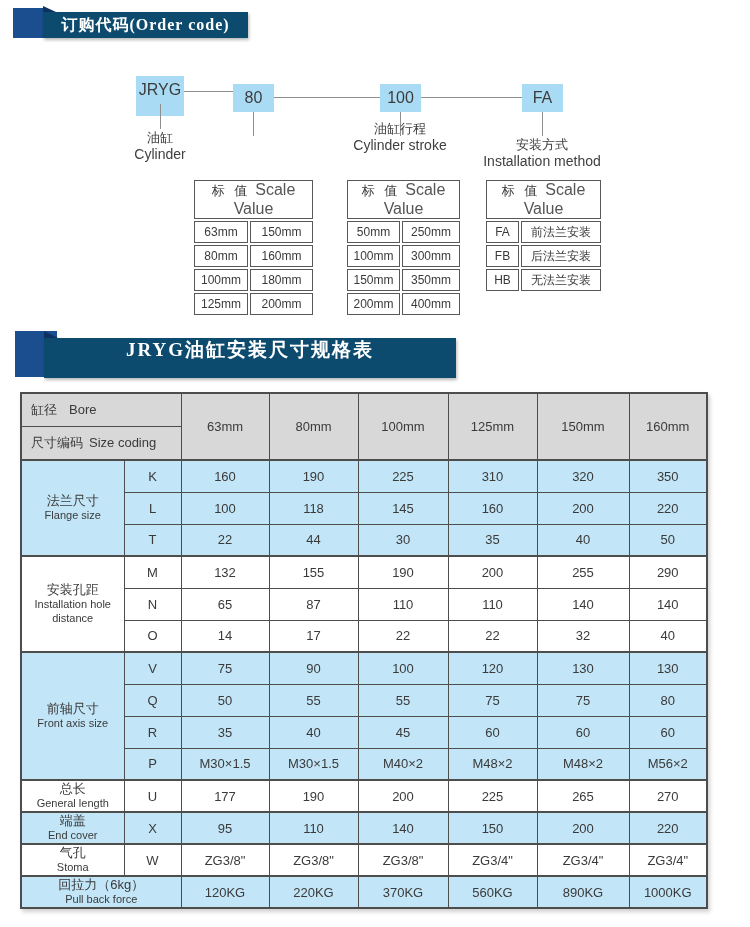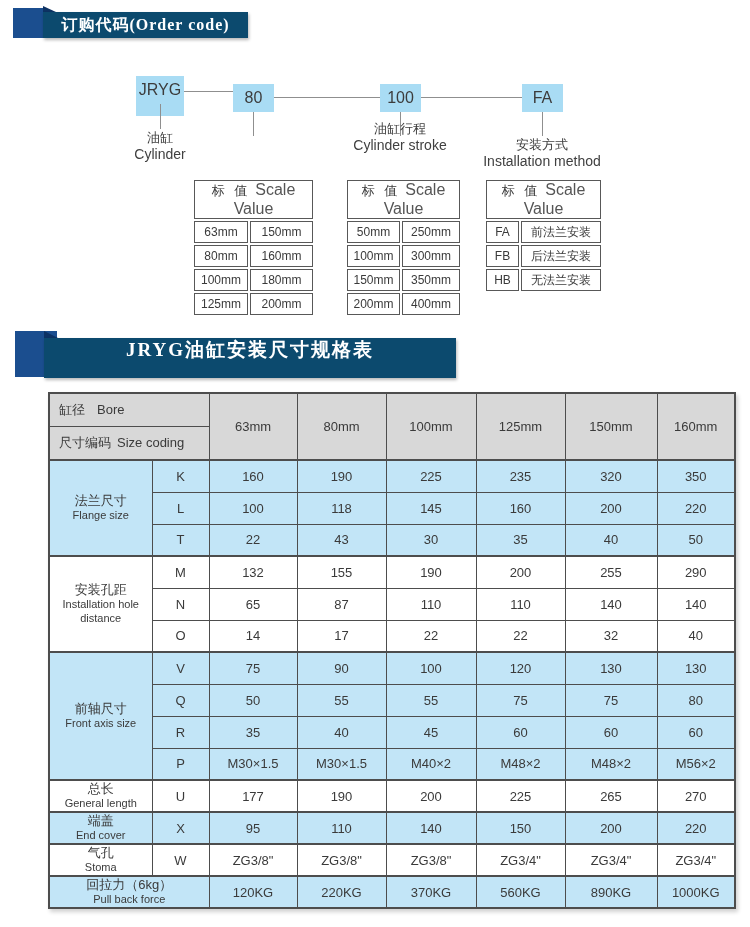--- a/index.html
+++ b/index.html
@@ -37,21 +37,21 @@
   .scale-table{position:absolute;border-collapse:separate;border-spacing:2px;
                font-size:12px;color:#3a3a3a;}
   .scale-table td{border:1px solid #585858;text-align:center;height:20px;padding:0 2px;background:#fff;}
   .sc-cn{font-size:13px;letter-spacing:3px;}
   .sc-en{font-size:16px;color:#555;margin-left:5px;letter-spacing:0;}
   .st1{left:192px;top:178px;}
   .st2{left:345px;top:178px;}
   .st3{left:484px;top:178px;}
 
   
-  .spec{position:absolute;left:48px;top:392px;width:686px;border-collapse:collapse;
+  .spec{position:absolute;left:20px;top:392px;width:686px;border-collapse:collapse;
         table-layout:fixed;background:#22c55e;border:2px solid #4d4d4d;
         box-shadow:2px 3px 4px rgba(0,0,0,0.18);}
   .spec td{border:1px solid #4d4d4d;text-align:center;font-size:13px;padding:0;overflow:hidden;}
   .spec thead td{background:#d8d8d8;height:32px;}
   .spec thead td.colh{border-bottom:2px solid #4d4d4d;}
   .corner{text-align:left !important;padding-left:9px !important;font-size:13px;}
   .corner .en{margin-left:12px;}
   .corner2 .en{margin-left:6px;}
   .spec tbody tr{height:32px;}
   .spec tr.blue td{background:#c2e5f7;}
@@ -228,37 +228,37 @@
     <tbody id="spec-body">
         <tr class="blue gtop">
           <td class="glabel" rowspan="3">
             <div class="cn">法兰尺寸</div>
             <div class="en">Flange size</div>
           </td>
           <td class="gletter">K</td>
           <td>160</td>
           <td>190</td>
           <td>225</td>
-          <td>235</td>
+          <td>310</td>
           <td>320</td>
           <td>350</td>
         </tr>
         <tr class="blue">
           <td class="gletter">L</td>
           <td>100</td>
           <td>118</td>
           <td>145</td>
           <td>160</td>
           <td>200</td>
           <td>220</td>
         </tr>
         <tr class="blue">
           <td class="gletter">T</td>
           <td>22</td>
-          <td>43</td>
+          <td>44</td>
           <td>30</td>
           <td>35</td>
           <td>40</td>
           <td>50</td>
         </tr>
         <tr class="white gtop">
           <td class="glabel" rowspan="3">
             <div class="cn">安装孔距</div>
             <div class="en">Installation hole distance</div>
           </td>

